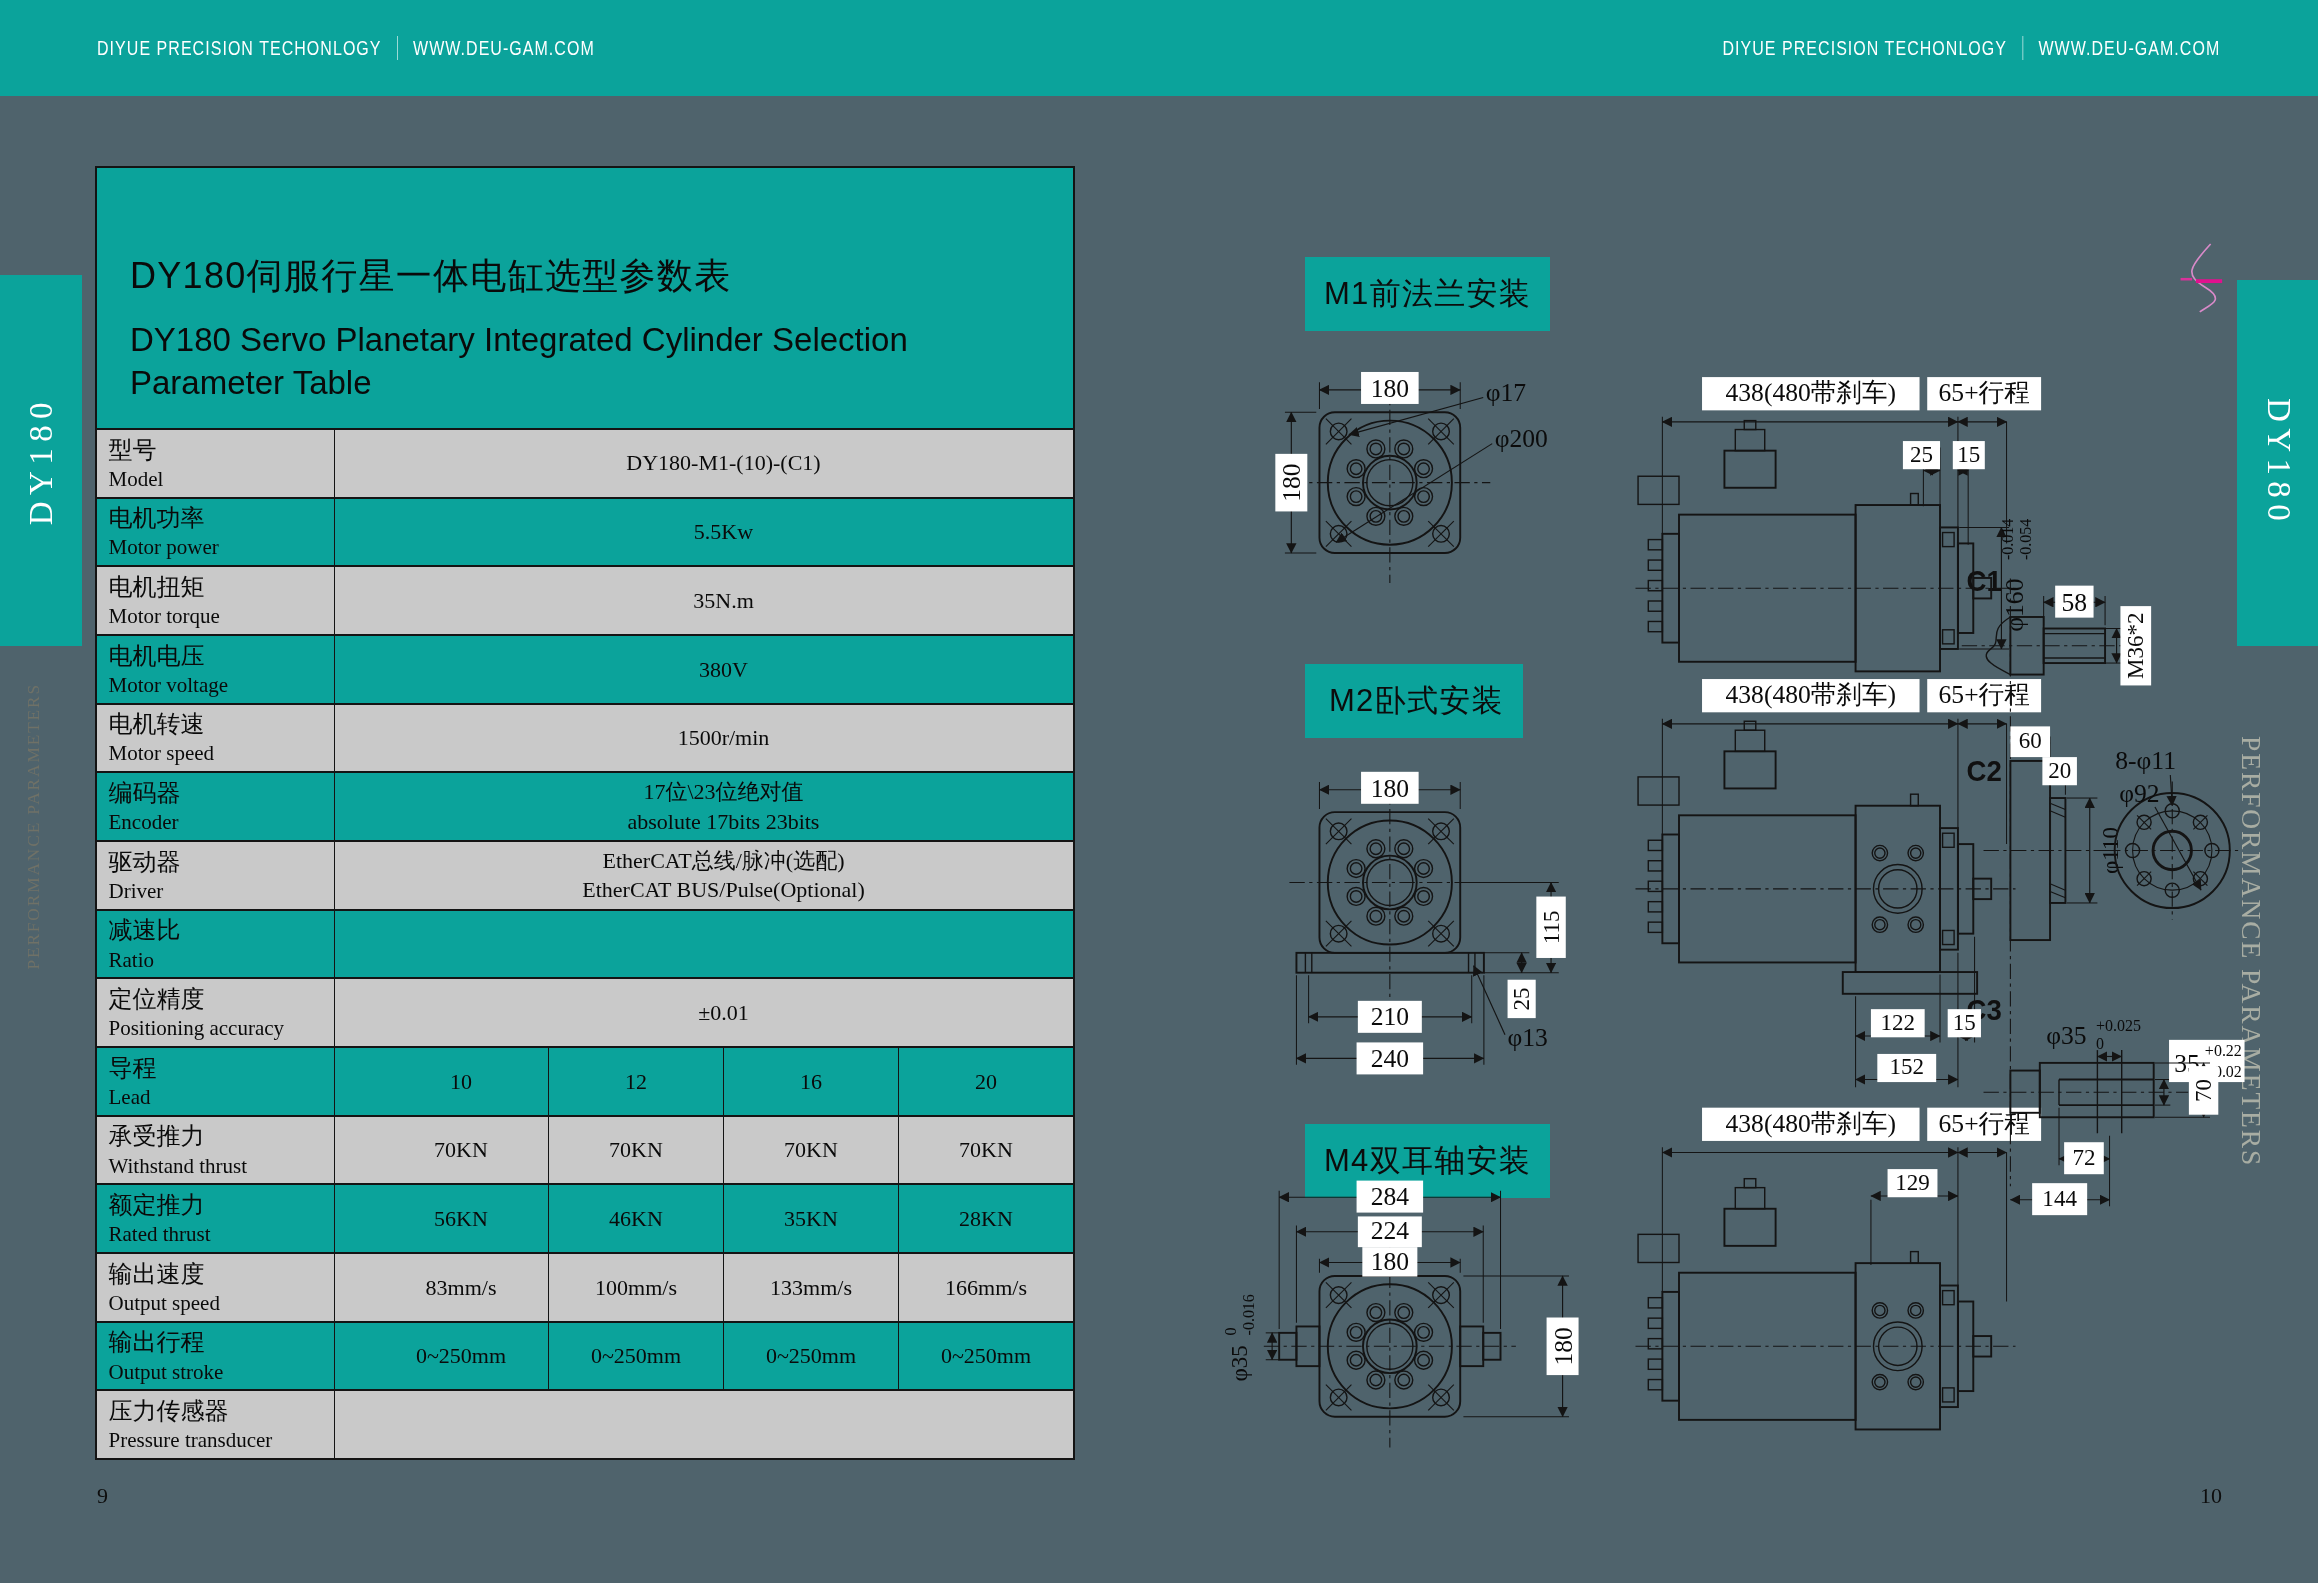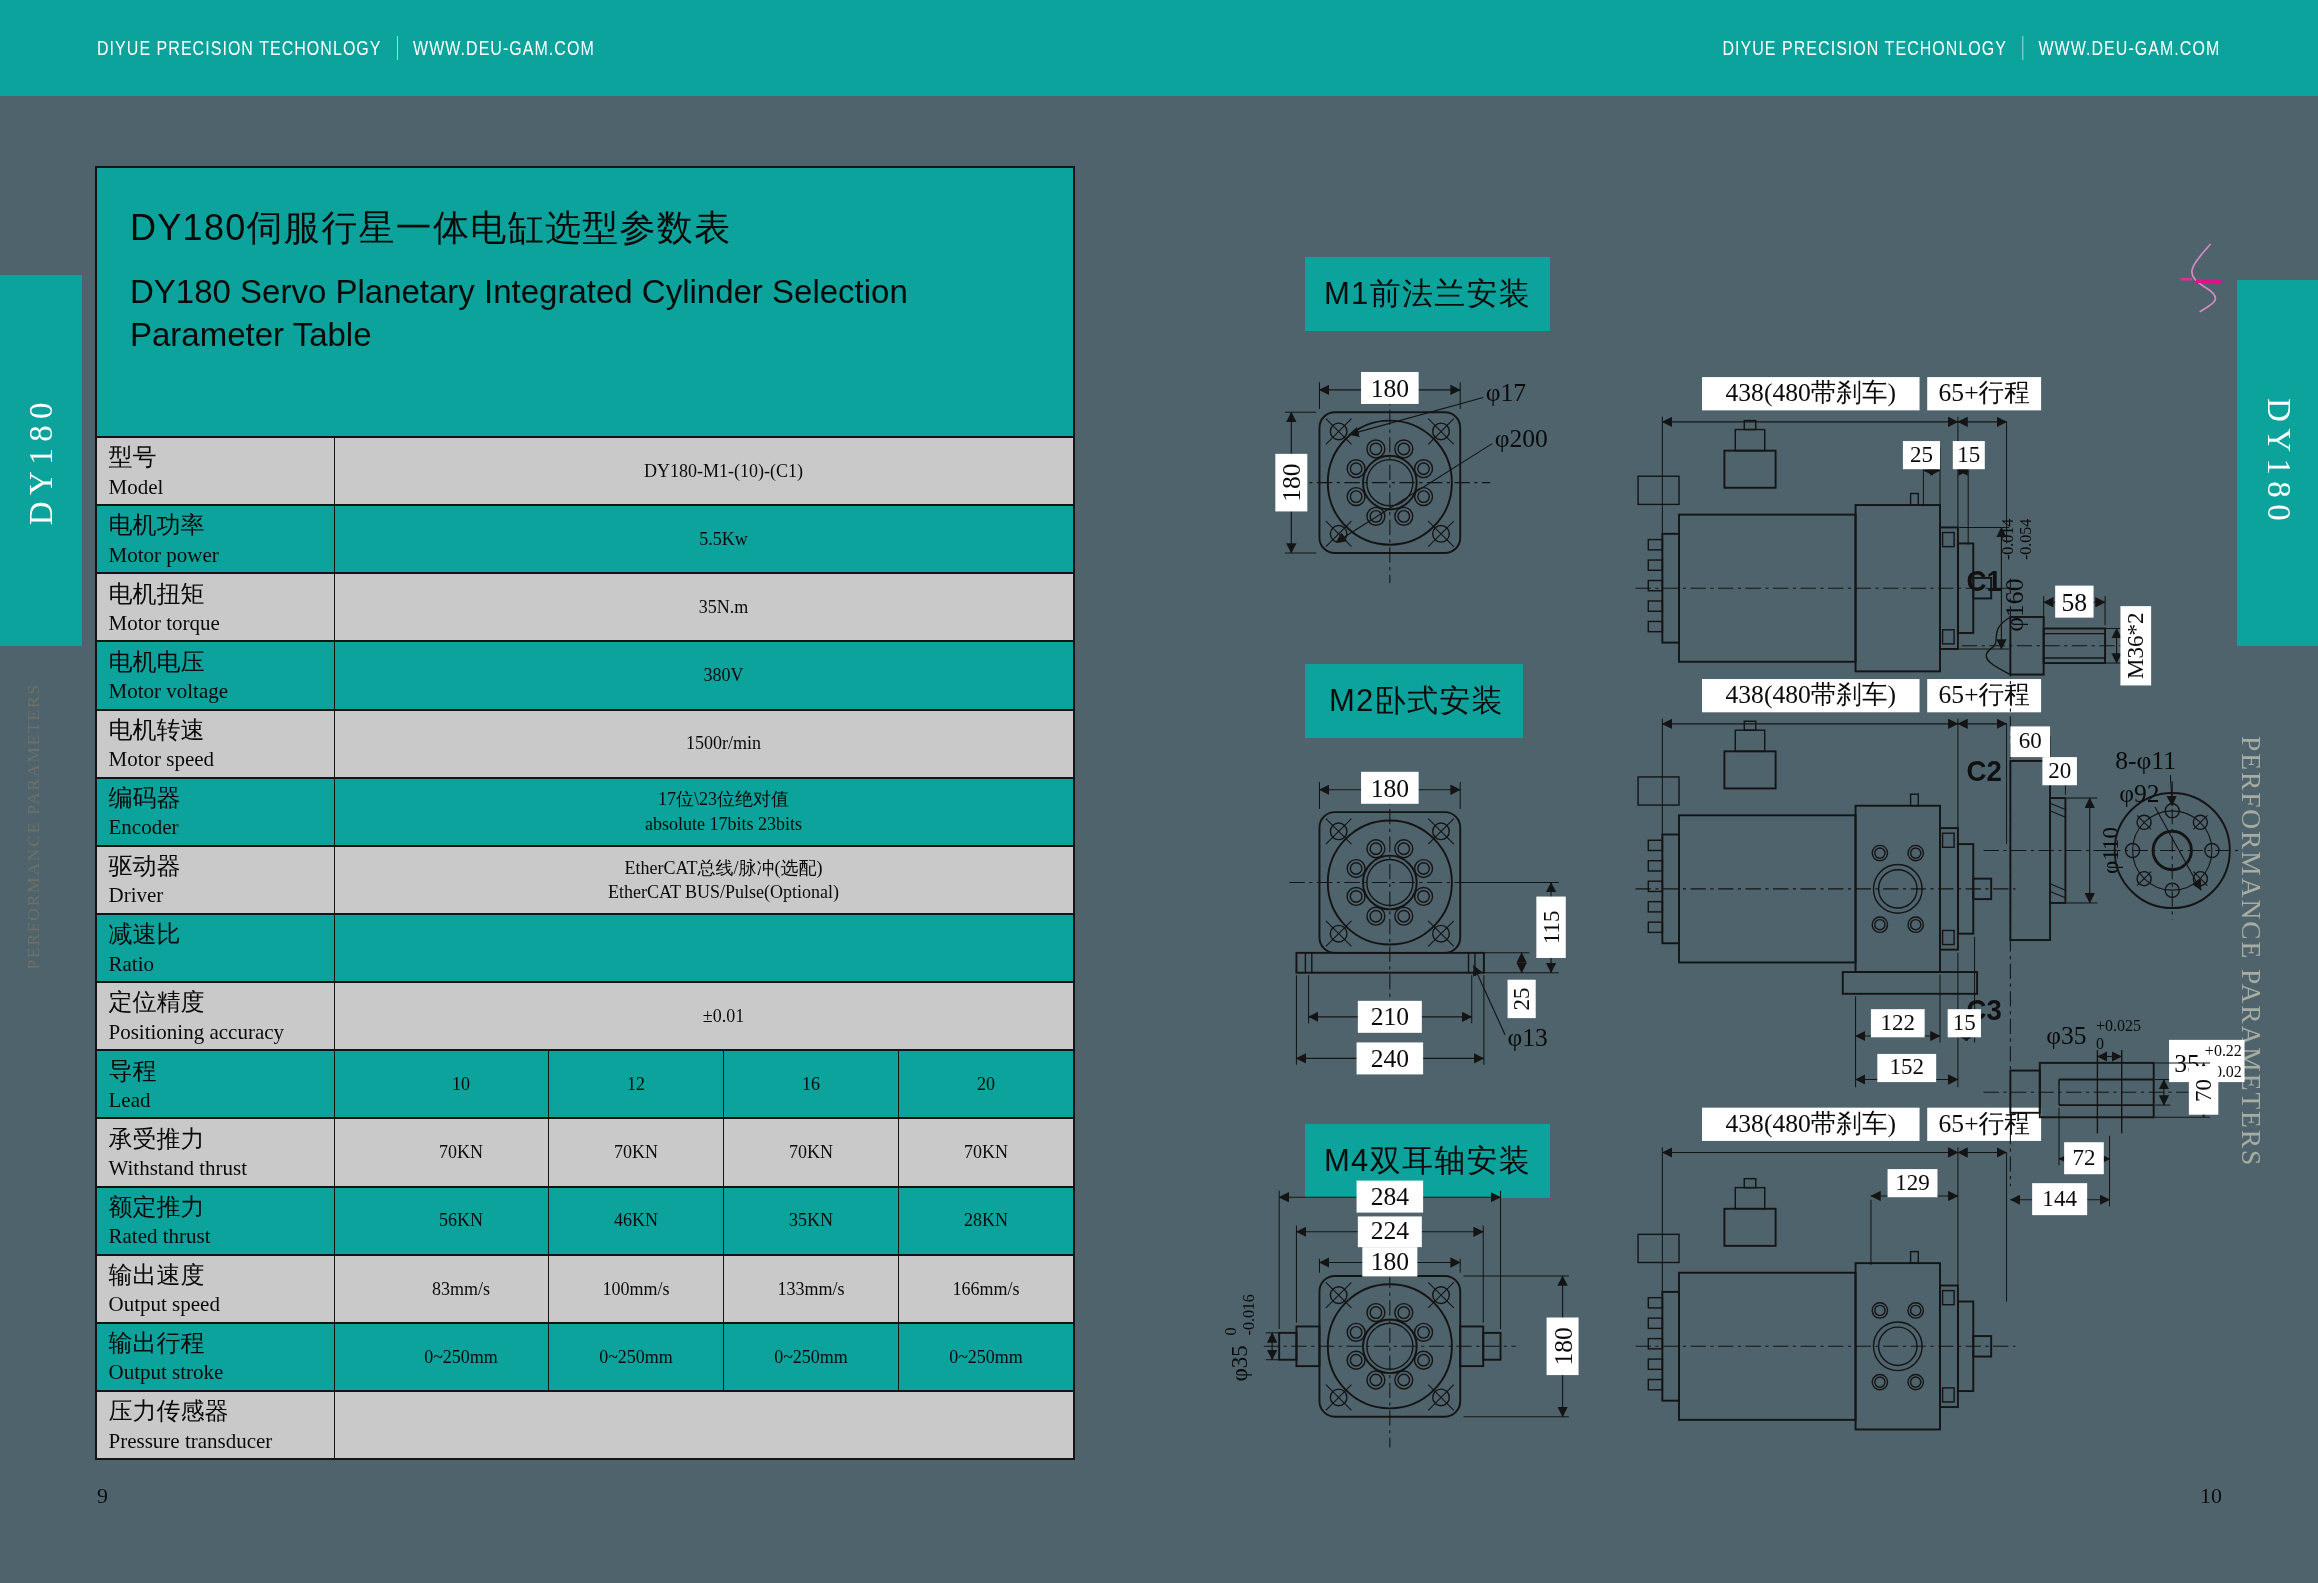--- a/index.html
+++ b/index.html
@@ -18,34 +18,34 @@
   .sidebox.r{left:2237px;top:280px;width:82px;height:366px;}
   .vtext{writing-mode:vertical-rl;font-family:"Liberation Serif",serif;color:#fff;
          font-size:33px;letter-spacing:6.4px;white-space:nowrap;}
   .sidebox.l .vtext{transform:rotate(180deg);}
   .perf{position:absolute;writing-mode:vertical-rl;font-family:"Liberation Serif",serif;white-space:nowrap;}
   .perf.l{left:24px;top:683px;font-size:17.3px;letter-spacing:1.9px;color:#6f7167;transform:rotate(180deg);}
   .perf.r{left:2235px;top:736px;font-size:27.5px;letter-spacing:1.9px;color:#a8ada3;}
   
   .ptable{position:absolute;left:95px;top:166px;width:980px;height:1294px;
           border:2.6px solid #141414;background:#0ba39b;display:flex;flex-direction:column;box-sizing:border-box;}
-  .ptitle{height:268px;flex:none;color:#0a0a0a;}
+  .ptitle{height:212px;flex:none;color:#0a0a0a;margin-top:48px;}
   .tt-zh{margin:36px 0 0 33px;font-size:36px;letter-spacing:1.3px;}
   .tt-en{margin:16.6px 0 0 33px;font-size:33px;line-height:1.32;}
   .t-row{flex:1;display:flex;border-top:2.6px solid #141414;color:#0a0a0a;gap:39px;}
   .t-row.gray{background:#c9c9c9;}
   .t-row.teal{background:#0ba39b;}
   .t-label{width:238px;flex:none;border-right:1.9px solid #141414;display:flex;flex-direction:column;
            justify-content:center;padding-left:11.5px;box-sizing:border-box;
            font-family:"Liberation Serif",serif;}
   .t-label .zh{font-size:24px;line-height:1.3;}
   .t-label .en{font-size:21px;line-height:1.25;}
   .t-vals{flex:1;display:flex;}
   .t-cell{flex:1;display:flex;flex-direction:column;align-items:center;justify-content:center;
-          font-family:"Liberation Serif",serif;font-size:18px;line-height:1.35;text-align:center;}
+          font-family:"Liberation Serif",serif;font-size:22px;line-height:1.35;text-align:center;}
   .t-cell + .t-cell{border-left:1.9px solid #141414;}
   
   .dbox{position:absolute;height:74px;background:#0ba39b;color:#0c0c0c;display:inline-flex;
         align-items:center;padding:0 19px;font-size:31px;letter-spacing:1.3px;font-weight:400;}
   .clabel{position:absolute;font-weight:bold;font-size:30px;color:#101010;transform:scaleX(.92);}
   .pagenum{position:absolute;font-size:22px;color:#0d0d0d;font-family:"Liberation Serif",serif;}
   
   .ln{fill:none;stroke:#141414;stroke-width:3px;}
   .ln2{fill:none;stroke:#141414;stroke-width:2.2px;}
   .thin{fill:none;stroke:#141414;stroke-width:1.7px;}

